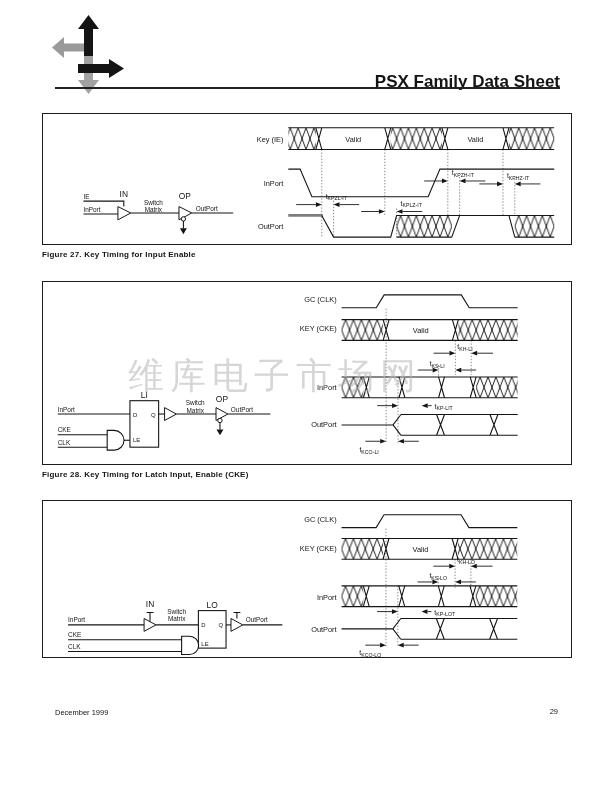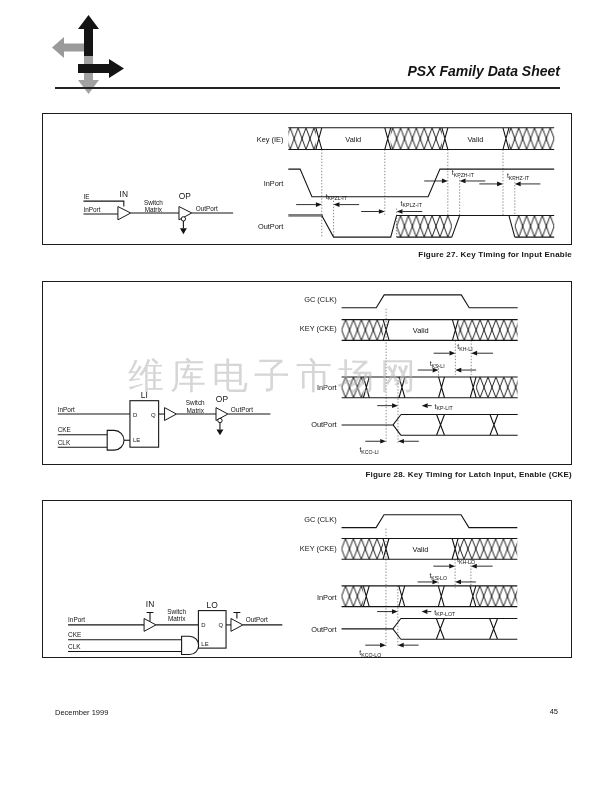--- a/index.html
+++ b/index.html
@@ -1,21 +1,21 @@
 <!DOCTYPE html>
 <html><head>
 <meta charset="utf-8">
 <style>
   html,body{margin:0;padding:0;background:#e8e8e8;}
   #page{position:relative;width:614px;height:792px;background:#ffffff;overflow:hidden;
         font-family:"Liberation Sans",sans-serif;color:#141414;}
   .figbox{position:absolute;border:1.2px solid #1c1c1c;background:#fff;box-sizing:border-box;}
-  .caption{position:absolute;left:42px;width:530px;text-align:right;
+  .caption{position:absolute;left:42px;width:530px;text-align:left;
            font-size:8px;font-weight:bold;letter-spacing:.2px;}
-  .hdr-title{position:absolute;right:54px;top:63px;font-size:14px;font-weight:bold;font-style:italic;}
+  .hdr-title{position:absolute;right:54px;top:72px;font-size:17px;font-weight:bold;}
   .hdr-rule{position:absolute;left:55px;right:54px;top:87px;height:1.5px;background:#222;}
   .foot{position:absolute;font-size:7.5px;}
   .watermark{position:absolute;left:128px;top:352px;font-size:36px;color:#b5b5b5;opacity:.55;
              letter-spacing:6px;white-space:nowrap;z-index:9;pointer-events:none;
              font-family:Liberation Serif, serif;}
   svg{display:block;}
   svg text{fill:#141414;font-family:"Liberation Sans",sans-serif;}
   .wf{stroke:#141414;stroke-width:1.1;fill:none;}
   .thick{stroke:#7d7d7d;stroke-width:2.8;fill:none;}
   .dot{stroke:#555;stroke-width:.7;fill:none;stroke-dasharray:1.4 1.7;}
@@ -310,15 +310,15 @@
         <path class="arr" d="M324,146 H339 M363,146 H378"></path>
         <polygon class="ah" points="345,146 339,143.6 339,148.4"></polygon>
             <polygon class="ah" points="357,146 363,143.6 363,148.4"></polygon>
         <text x="318" y="156"><tspan class="tl">t</tspan><tspan class="sub" dy="1.6">KCO-LO</tspan></text>
       </g>
     </g>
   </svg>
   </div>
 
   <div class="foot" style="left:55px;top:708px">December 1999</div>
-  <div class="foot" style="right:56px;top:707px">45</div>
+  <div class="foot" style="right:56px;top:707px">29</div>
 
 </div>
 
 </body></html>

